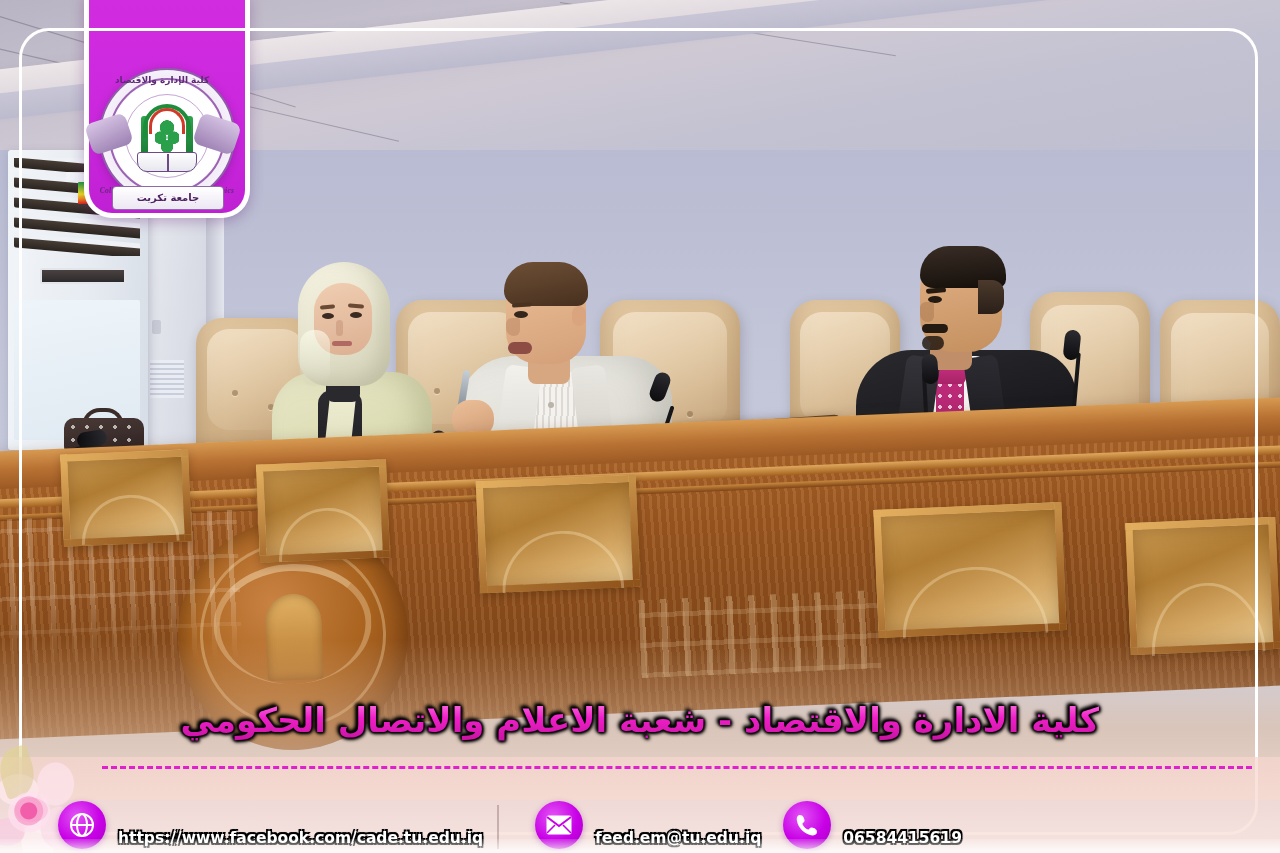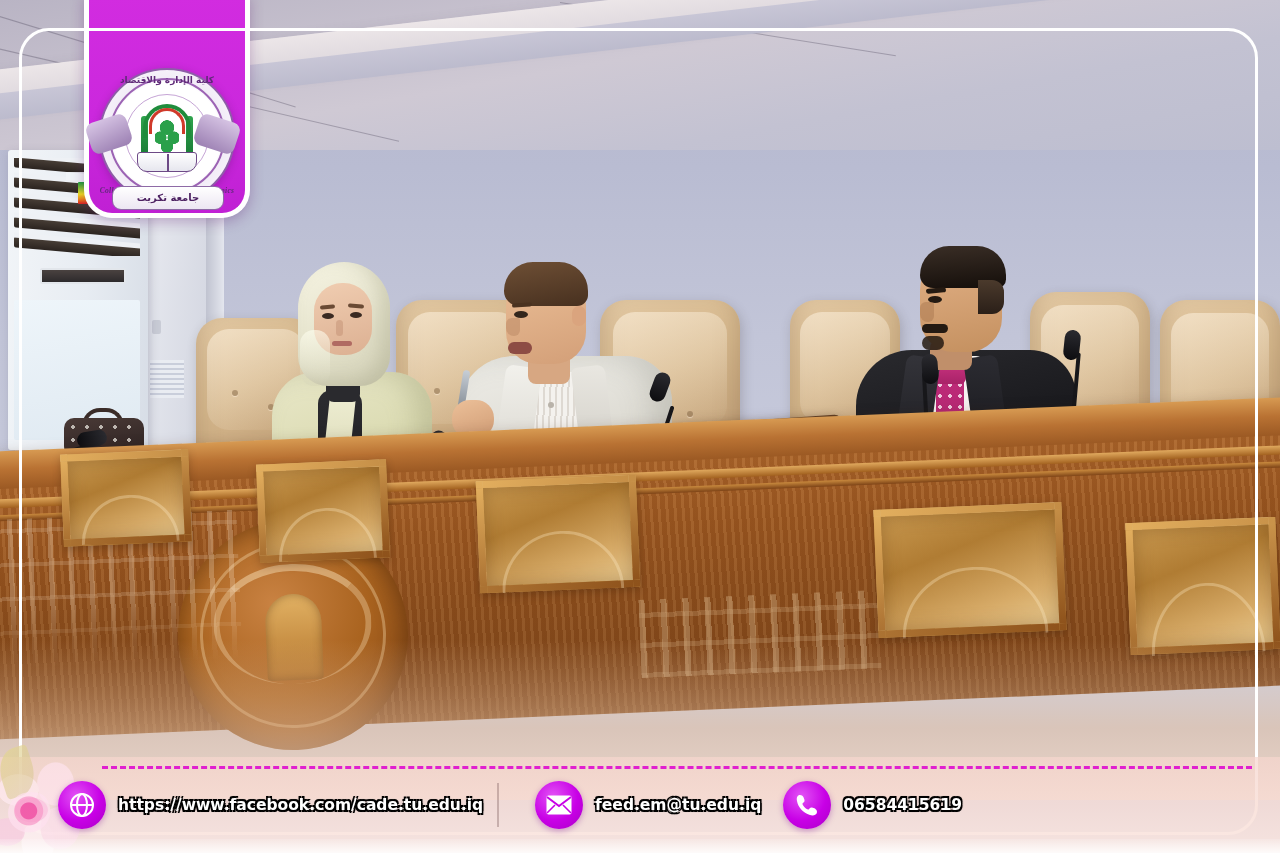--- a/index.html
+++ b/index.html
@@ -437,39 +437,39 @@
   }
   .seal-colL{position:absolute;left:42px;top:48px;width:7px;height:40px;background:linear-gradient(180deg,#2fa34d,#1b7c36);border-radius:3px;}
   .seal-colR{position:absolute;left:87px;top:48px;width:7px;height:40px;background:linear-gradient(180deg,#2fa34d,#1b7c36);border-radius:3px;}
   .seal-book{
     position:absolute; left:38px; top:84px; width:60px; height:20px;
     background:linear-gradient(180deg,#ffffff,#e6e6ee);
     border:1.5px solid #6d4a86; border-radius:3px 3px 10px 10px;
   }
   .seal-book::after{content:'';position:absolute;left:50%;top:1px;width:1.5px;height:17px;background:#6d4a86;}
   .seal-txt-ar{
-    position:absolute; left:0; top:7px; width:136px; text-align:center;
+    position:absolute; left:16px; top:7px; width:136px; text-align:left;
     font:700 9px/10px "DejaVu Sans", sans-serif; color:#5f2a78; letter-spacing:.5px;
     direction:rtl;
   }
   .seal-txt-en{
     position:absolute; left:0; bottom:9px; width:136px; text-align:center;
     font:italic 700 7.5px/9px "Liberation Serif", serif; color:#5f2a78; letter-spacing:.3px;
   }
   .seal-wingL, .seal-wingR{
     position:absolute; top:118px; width:42px; height:32px;
     background:linear-gradient(170deg,#d9c7e6,#9b7fb2);
     border-radius:8px;
   }
   .seal-wingL{ left:88px; transform:rotate(-18deg); }
   .seal-wingR{ left:196px; transform:rotate(18deg) scaleX(-1); }
   .seal-scroll{
     position:absolute; left:112px; top:186px; width:112px; height:24px;
     background:linear-gradient(180deg,#ffffff,#ece6f2);
-    border:1.5px solid #8e6aa6; border-radius:9px;
+    border:1.5px solid #8e6aa6; border-radius:4px;
     display:flex; align-items:center; justify-content:center;
     font:700 10px/12px "DejaVu Sans", sans-serif; color:#4d2262; direction:rtl;
   }
 
   
   .frame {
     position:absolute; left:19px; top:28px; right:22px; bottom:18px;
     border:3px solid #ffffff; border-radius:30px;
     pointer-events:none;
   }
@@ -496,21 +496,21 @@
   .footer {
     position:absolute; left:0; bottom:0; width:1280px; height:96px;
     background:linear-gradient(180deg,rgba(246,214,206,.72) 0%, rgba(248,220,212,.8) 50%, rgba(250,230,224,.9) 100%);
   }
   .dash-line {
     position:absolute; left:102px; right:28px; top:766px; height:0;
     border-top:3px dashed #e01fcf;
   }
   .footer-row {
     position:absolute; left:0; bottom:4px; width:1280px; height:88px;
-    display:flex; align-items:center;
+    display:flex; align-items:flex-end;
   }
   .f-icon {
     width:48px; height:48px; border-radius:50%;
     background:radial-gradient(circle at 38% 32%, #e253f5 0%, #c800e6 55%, #aa00c6 100%);
     display:flex; align-items:center; justify-content:center;
     flex:0 0 auto;
     box-shadow:0 2px 6px rgba(120,0,150,.35);
   }
   .f-icon svg { display:block; }
   .f-links { margin-left:12px; display:flex; flex-direction:column; gap:3px; }
@@ -732,20 +732,23 @@
     <div class="seal-book"></div>
     <div class="seal-txt-ar">كلية الإدارة والاقتصاد</div>
     <div class="seal-txt-en">College of Administration &amp; Economics</div>
   </div>
   <div class="seal-wingL"></div>
   <div class="seal-wingR"></div>
   <div class="seal-scroll">جامعة تكريت</div>
 
   <div class="frame"></div>
 
+  <div class="caption">
+    <div class="caption-text">كلية الادارة والاقتصاد - شعبة الاعلام  والاتصال الحكومي</div>
+  </div>
 
   <div class="footer"></div>
   <div class="dash-line"></div>
 
   <div class="floral"></div>
   <div class="leaf"></div>
   <div class="floral2"></div>
 
   <div class="footer-row">
 

